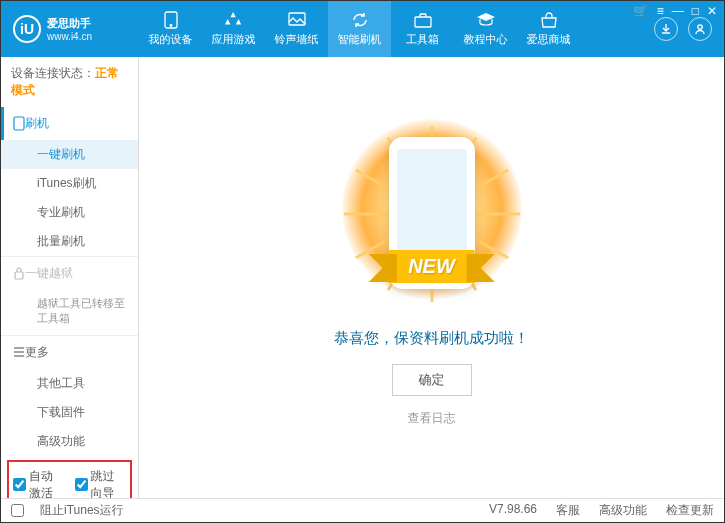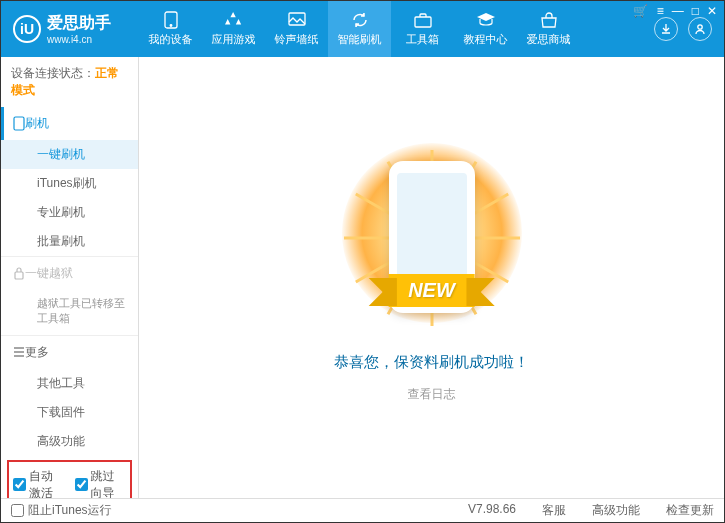--- a/index.html
+++ b/index.html
@@ -1,21 +1,21 @@
 <!DOCTYPE html>
 <html><head>
 <meta charset="utf-8">
 <style>
 *{margin:0;padding:0;box-sizing:border-box;font-family:"Microsoft YaHei",Arial,sans-serif;font-size:12px}
 body{background:#fff;width:725px;height:523px;overflow:hidden;border:1px solid #333}
 .header{background:#1296db;height:56px;display:flex;align-items:center;color:#fff}
 .logo-area{display:flex;align-items:center;padding:0 12px;width:138px}
 .logo-icon{width:28px;height:28px;border:2px solid #fff;border-radius:50%;display:flex;align-items:center;justify-content:center;font-weight:bold;font-size:14px;margin-right:6px}
 .logo-text{display:flex;flex-direction:column}
-.logo-title{font-size:16px;font-weight:bold}
+.logo-title{font-size:11px;font-weight:bold}
 .logo-url{font-size:10px;opacity:.9}
 .nav{display:flex;flex:1;height:100%}
 .nav-item{width:63px;display:flex;flex-direction:column;align-items:center;justify-content:center;cursor:pointer;gap:3px}
 .nav-item.active{background:#39a9e8}
 .nav-icon{width:20px;height:18px;display:flex;align-items:center;justify-content:center}
 .nav-label{font-size:11px}
 .header-right{display:flex;align-items:center;gap:10px;padding-right:12px}
 .circle-btn{width:24px;height:24px;border:1.5px solid rgba(255,255,255,.7);border-radius:50%;display:flex;align-items:center;justify-content:center;cursor:pointer}
 .title-icons{position:absolute;top:4px;right:8px;display:flex;gap:8px;color:#fff;font-size:10px}
 .title-icons span{cursor:pointer}
@@ -41,22 +41,22 @@
 .phone::after{content:"";position:absolute;bottom:6px;left:50%;transform:translateX(-50%);width:10px;height:10px;border:1.5px solid #bbb;border-radius:50%}
 .ribbon{position:absolute;left:50%;transform:translateX(-50%);bottom:16px;z-index:2}
 .ribbon-body{background:#ffc107;padding:5px 20px;font-weight:bold;font-size:20px;color:#fff;font-style:italic;position:relative;text-shadow:1px 1px 2px rgba(0,0,0,.2)}
 .ribbon-body::before,.ribbon-body::after{content:"";position:absolute;top:4px;width:0;height:0;border:14px solid #e6a800}
 .ribbon-body::before{left:-20px;border-left-color:transparent}
 .ribbon-body::after{right:-20px;border-right-color:transparent}
 .success-text{margin-top:30px;font-size:15px;color:#0369a1}
 .ok-btn{margin-top:16px;padding:6px 26px;border:1px solid #ccc;background:#fff;cursor:pointer;font-size:13px;color:#555}
 .log-link{margin-top:14px;color:#999;font-size:12px;cursor:pointer}
 .footer{height:24px;border-top:1px solid #ddd;display:flex;align-items:center;padding:0 10px;font-size:11px;color:#666;justify-content:space-between}
-.footer-left{display:flex;align-items:center;gap:4px}
-.footer-right{display:flex;gap:26px}
+.footer-left{display:flex;align-items:center;gap:16px}
+.footer-right{display:flex;gap:19px}
 .footer-right span{cursor:pointer}
 svg{display:block}
 </style>
 </head>
 <body>
 
 <div class="title-icons">
   <span>🛒</span>
   <span>≡</span>
   <span>—</span>
@@ -222,20 +222,21 @@
       <div class="ray" style="transform:translate(-50%,-100%) rotate(240deg)"></div>
       <div class="ray" style="transform:translate(-50%,-100%) rotate(270deg)"></div>
       <div class="ray" style="transform:translate(-50%,-100%) rotate(300deg)"></div>
       <div class="ray" style="transform:translate(-50%,-100%) rotate(330deg)"></div>
       <div class="phone"></div>
       <div class="ribbon">
           <div class="ribbon-body">NEW</div>
         </div>
     </div>
     <div class="success-text">恭喜您，保资料刷机成功啦！</div>
+    <button class="ok-btn">确定</button>
     <div class="log-link">查看日志</div>
   </div>
 </div>
 
 <div class="footer">
   <label class="footer-left">
     <input type="checkbox" style="">
       <span>阻止iTunes运行</span>
   </label>
   <div class="footer-right">

